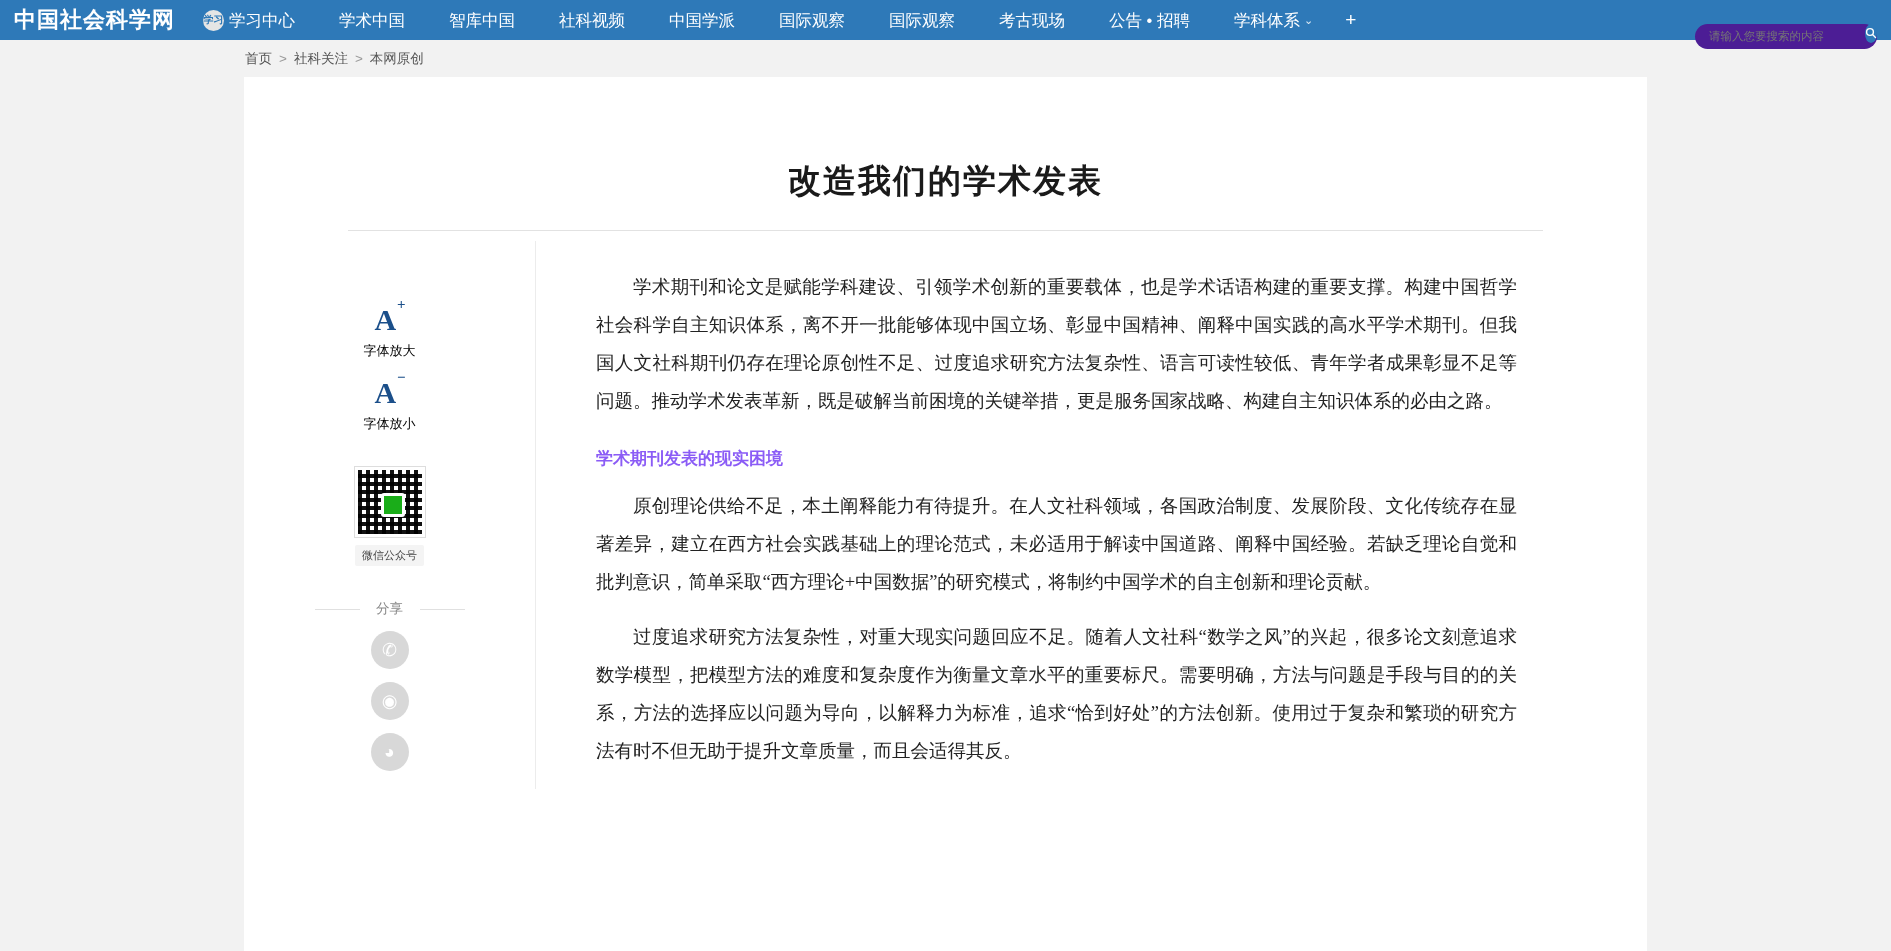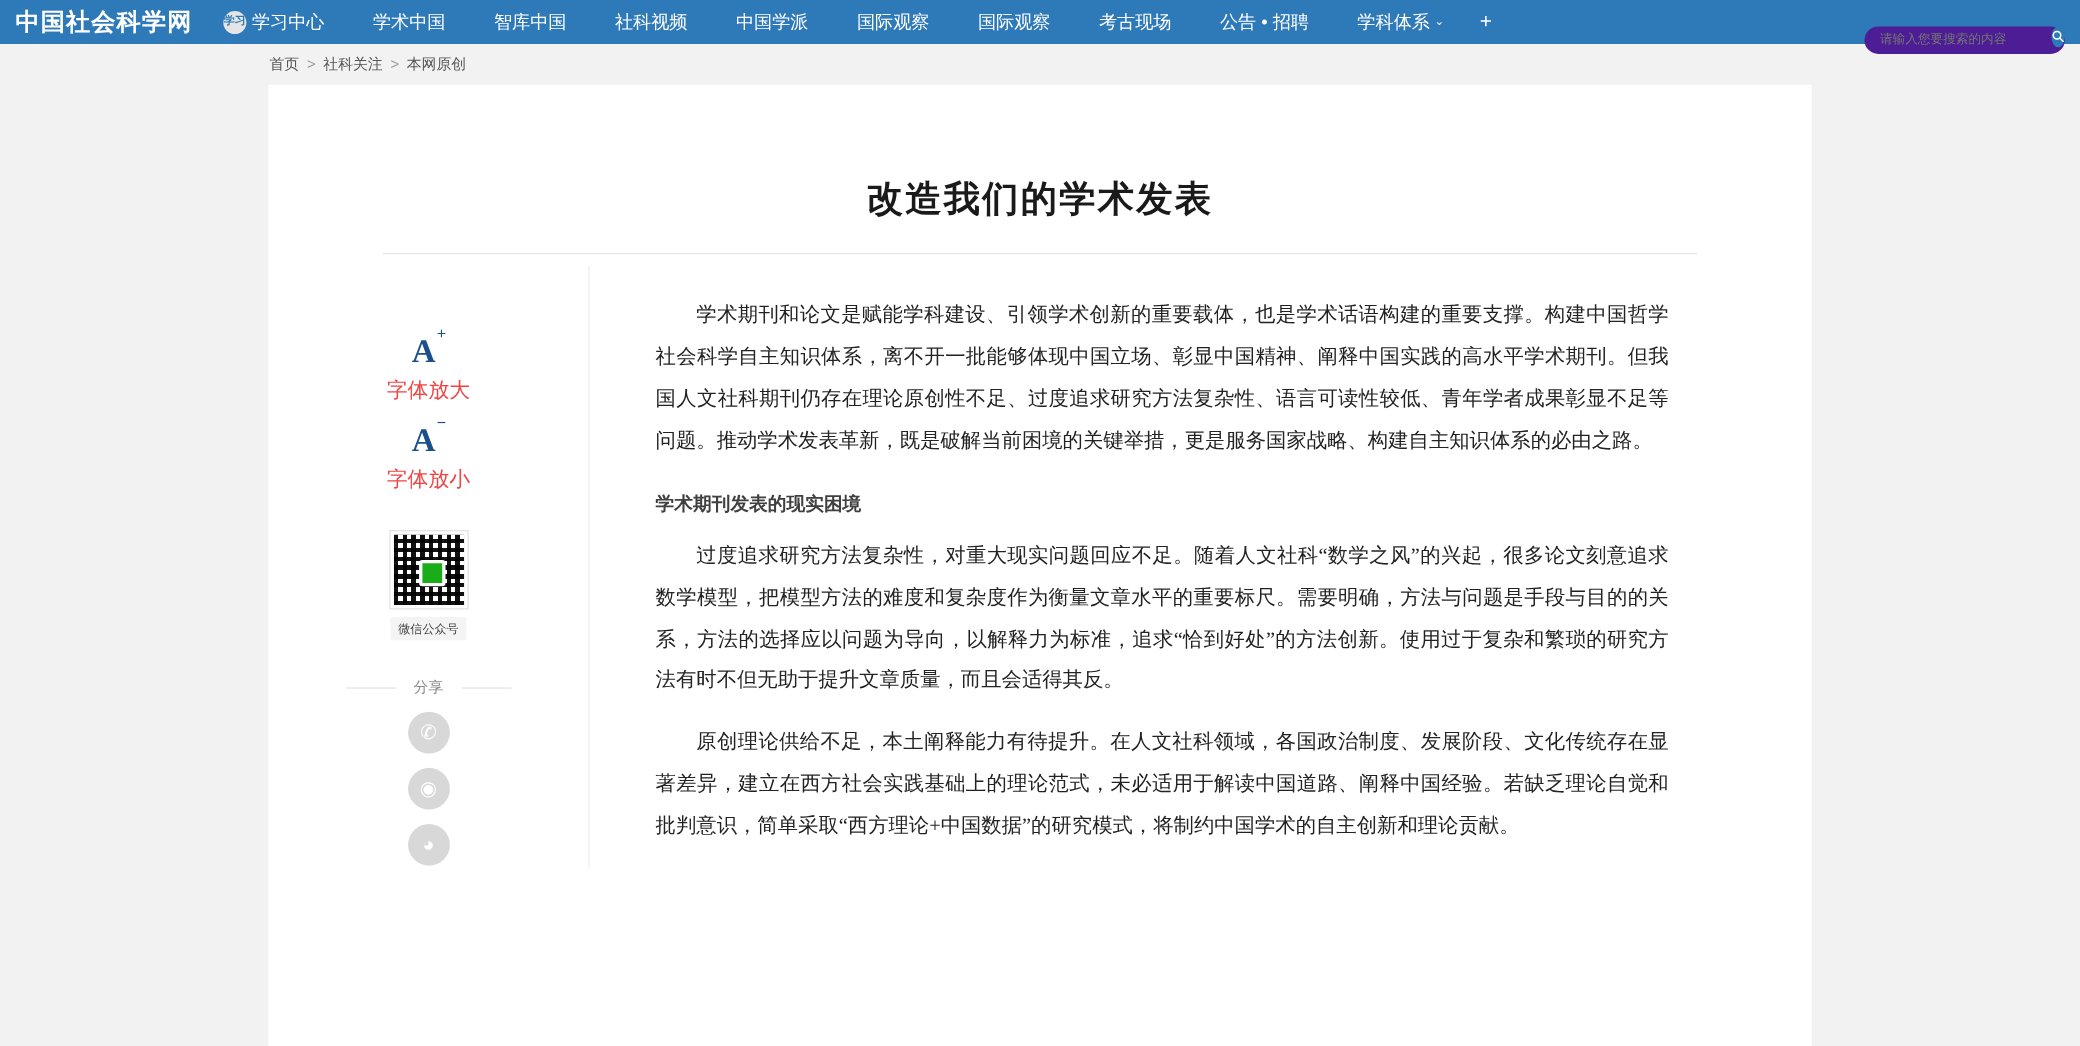--- a/index.html
+++ b/index.html
@@ -190,22 +190,22 @@
     position: relative;
     display: inline-block;
   }
   .font-btn .glyph sup {
     font-size: 15px;
     position: relative;
     top: -10px;
     left: 1px;
   }
   .font-btn .cap {
-    font-size: 19px;
-    color: #ef4444;
+    font-size: 13px;
+    color: #000000;
     margin-top: 7px;
   }
   .qr {
     width: 70px; height: 70px;
     margin-top: 16px;
     background:
       repeating-linear-gradient(90deg,#111 0 4px,#fff 4px 8px),
       repeating-linear-gradient(0deg,#111 0 4px,#fff 4px 8px);
     background-blend-mode: multiply;
     position: relative;
@@ -267,21 +267,21 @@
     line-height: 2.05;
     color: #222;
     margin: 0 0 18px 0;
     text-indent: 2em;
     text-align: justify;
   }
   .article h3 {
     font-family: "Liberation Sans", sans-serif;
     font-size: 17px;
     font-weight: bold;
-    color: #404040;
+    color: #8b5cf6;
     margin: 26px 0 18px 0;
     text-indent: 0;
   }
 </style>
 </head>
 <body>
 
 <div class="topnav">
   <div class="site-logo">中国社会科学网</div>
   <div class="nav-items">
@@ -376,19 +376,19 @@
         <div class="share-head">分享</div>
 
         <div class="share-icon">✆</div>
         <div class="share-icon">◉</div>
         <div class="share-icon">◕</div>
       </div>
 
       <div class="article">
         <p>学术期刊和论文是赋能学科建设、引领学术创新的重要载体，也是学术话语构建的重要支撑。构建中国哲学社会科学自主知识体系，离不开一批能够体现中国立场、彰显中国精神、阐释中国实践的高水平学术期刊。但我国人文社科期刊仍存在理论原创性不足、过度追求研究方法复杂性、语言可读性较低、青年学者成果彰显不足等问题。推动学术发表革新，既是破解当前困境的关键举措，更是服务国家战略、构建自主知识体系的必由之路。</p>
         <h3>学术期刊发表的现实困境</h3>
+        <p>原创理论供给不足，本土阐释能力有待提升。在人文社科领域，各国政治制度、发展阶段、文化传统存在显著差异，建立在西方社会实践基础上的理论范式，未必适用于解读中国道路、阐释中国经验。若缺乏理论自觉和批判意识，简单采取“西方理论+中国数据”的研究模式，将制约中国学术的自主创新和理论贡献。</p>
         <p>过度追求研究方法复杂性，对重大现实问题回应不足。随着人文社科“数学之风”的兴起，很多论文刻意追求数学模型，把模型方法的难度和复杂度作为衡量文章水平的重要标尺。需要明确，方法与问题是手段与目的的关系，方法的选择应以问题为导向，以解释力为标准，追求“恰到好处”的方法创新。使用过于复杂和繁琐的研究方法有时不但无助于提升文章质量，而且会适得其反。</p>
-        <p>原创理论供给不足，本土阐释能力有待提升。在人文社科领域，各国政治制度、发展阶段、文化传统存在显著差异，建立在西方社会实践基础上的理论范式，未必适用于解读中国道路、阐释中国经验。若缺乏理论自觉和批判意识，简单采取“西方理论+中国数据”的研究模式，将制约中国学术的自主创新和理论贡献。</p>
       </div>
 
     </div>
   </div>
 </div>
 
 </body></html>

